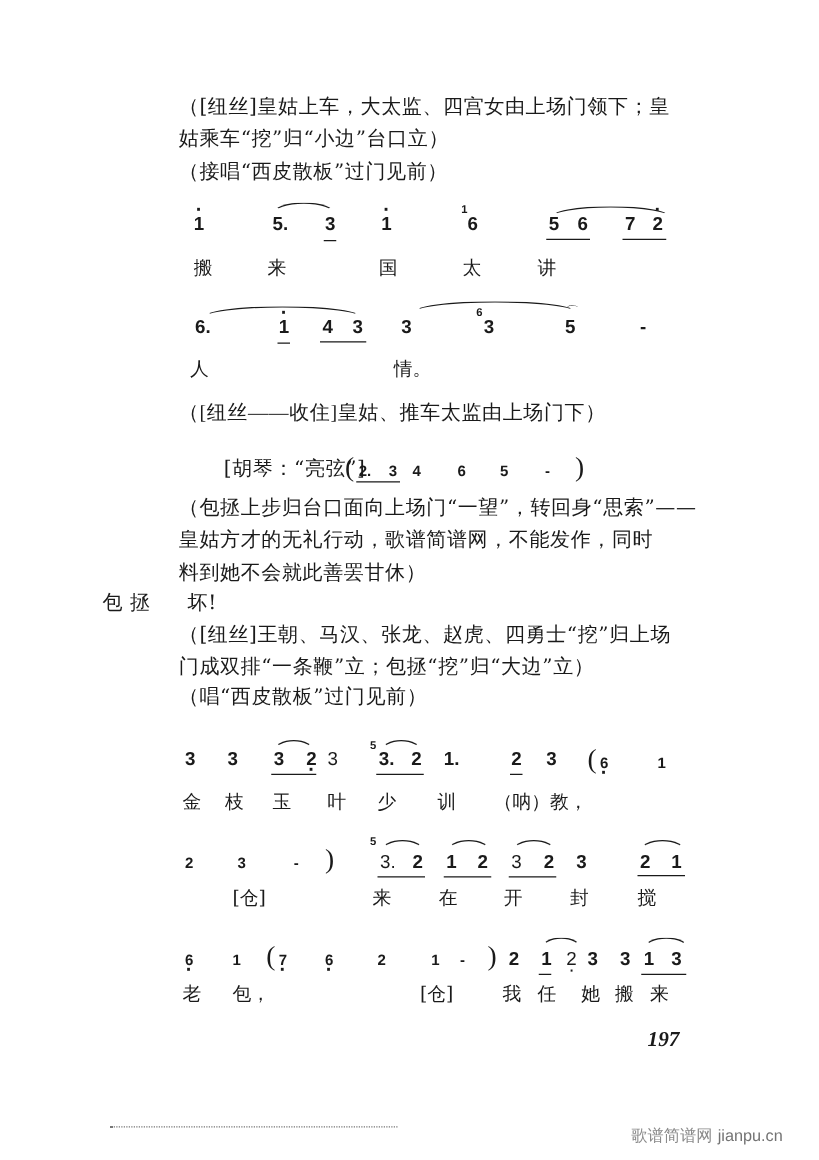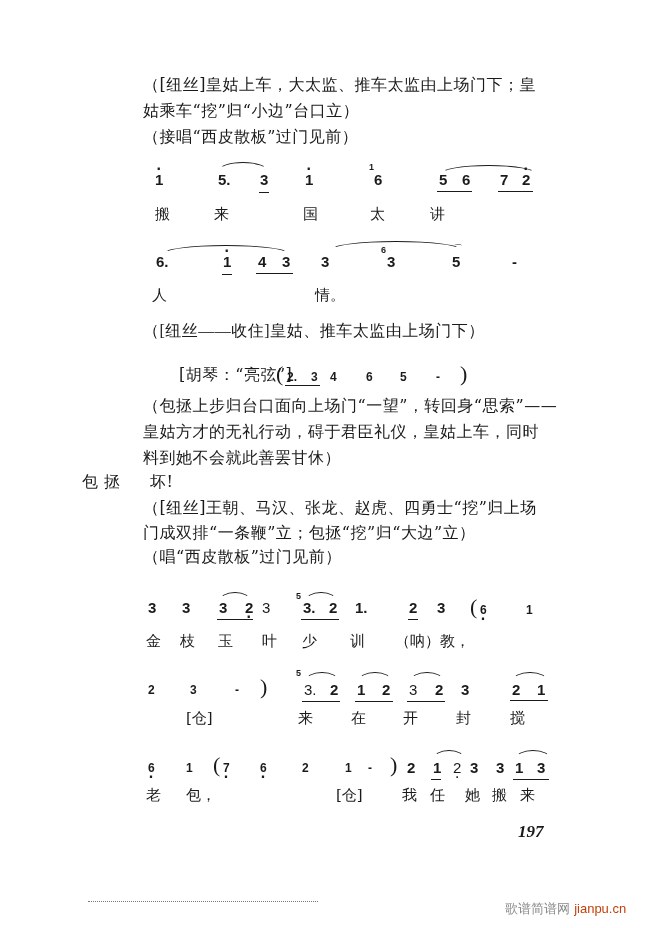--- a/index.html
+++ b/index.html
@@ -14,28 +14,28 @@
   .note.small { font-size: 12px; }
   .note.thin { font-weight: normal; }
   .dot-above::before { content: "\00B7"; position: absolute; left: 50%; top: -11px; transform: translateX(-50%); font-size: 16px; }
   .dot-below::after { content: "\00B7"; position: absolute; left: 50%; top: 9px; transform: translateX(-50%); font-size: 16px; }
   .ul { position: absolute; height: 0; border-top: 1.5px solid #1a1a1a; }
   .slur { position: absolute; border-top: 1.5px solid #1a1a1a; border-radius: 50% 50% 0 0 / 100% 100% 0 0; height: 8px; border-left: 1.5px solid transparent; border-right: 1.5px solid transparent; }
   .grace { position: absolute; font-family: "Liberation Sans", sans-serif; font-size: 9px; font-weight: bold; }
   .lyric { position: absolute; font-size: 15px; }
   .pageno { font-style: italic; font-weight: bold; font-size: 17px; font-family: "Liberation Serif", serif; }
   .watermark { font-size: 13px; color: #8a8a8a; }
-  .watermark .en { color: #c2410c; font-family: "Liberation Sans", sans-serif; }
+  .watermark .en { color: #737373; font-family: "Liberation Sans", sans-serif; }
   .paren { position: absolute; font-size: 22px; font-family: "Liberation Serif", serif; font-weight: normal; }
   .specks { position: absolute; left: 88px; top: 901px; width: 230px; height: 2px; border-top: 1px dotted #777; }
 </style>
 </head>
 <body>
 
-<div class="abs stage" style="left:143px; top:72px;">（[纽丝]皇姑上车，大太监、推车太监由上场门下；皇</div>
+<div class="abs stage" style="left:143px; top:72px;">（[纽丝]皇姑上车，大太监、四宫女由上场门领下；皇</div>
 <div class="abs stage" style="left:143px; top:98px;">姑乘车“挖”归“小边”台口立）</div>
 <div class="abs stage" style="left:143px; top:124px;text-align:right;">（接唱“西皮散板”过门见前）</div>
 
 <div>
   <span class="note dot-above" style="left:155px; top:172px;">1</span>
   <div class="slur" style="left:218px; top:162px; width:48px;"></div>
   <span class="note" style="left:218px; top:172px;">5.</span>
   <span class="note" style="left:260px; top:172px;">3</span>
   <div class="ul" style="left:259px; top:192px; width:10px;"></div>
   <span class="note dot-above" style="left:305px; top:172px;">1</span>
@@ -87,21 +87,21 @@
   <span class="note small" style="left:311px; top:369px;">3</span>
   <div class="ul" style="left:285px; top:385px; width:35px;"></div>
   <span class="note small" style="left:330px; top:369px;">4</span>
   <span class="note small" style="left:366px; top:369px;">6</span>
   <span class="note small" style="left:400px; top:369px;">5</span>
   <span class="note small" style="left:436px; top:369px;">-</span>
   <span class="paren" style="left:460px; top:361px;">)</span>
 </div>
 
 <div class="abs stage" style="left:143px; top:393px;">（包拯上步归台口面向上场门“一望”，转回身“思索”——</div>
-<div class="abs stage" style="left:143px; top:419px;">皇姑方才的无礼行动，碍于君臣礼仪，皇姑上车，同时</div>
+<div class="abs stage" style="left:143px; top:419px;">皇姑方才的无礼行动，歌谱简谱网，不能发作，同时</div>
 <div class="abs stage" style="left:143px; top:445px;">料到她不会就此善罢甘休）</div>
 
 <div class="abs stage bold" style="left:82px; top:469px;">包 拯</div>
 <div class="abs stage" style="left:150px; top:469px;">坏!</div>
 
 <div class="abs stage" style="left:143px; top:495px;">（[纽丝]王朝、马汉、张龙、赵虎、四勇士“挖”归上场</div>
 <div class="abs stage" style="left:143px; top:520px;">门成双排“一条鞭”立；包拯“挖”归“大边”立）</div>
 <div class="abs stage" style="left:143px; top:544px;text-align:right;">（唱“西皮散板”过门见前）</div>
 
 <div>

